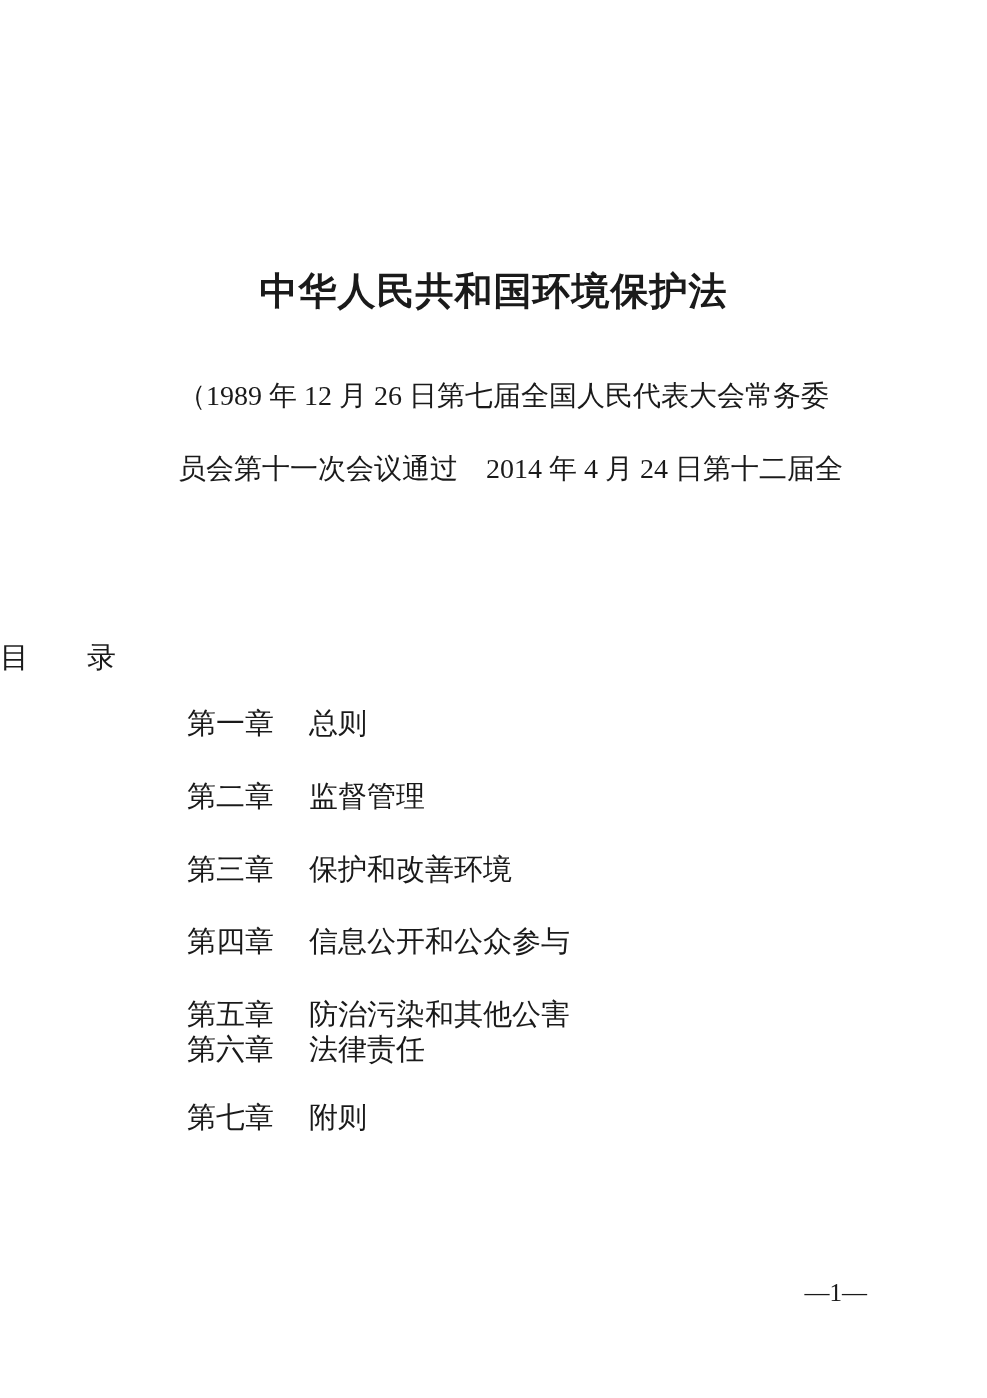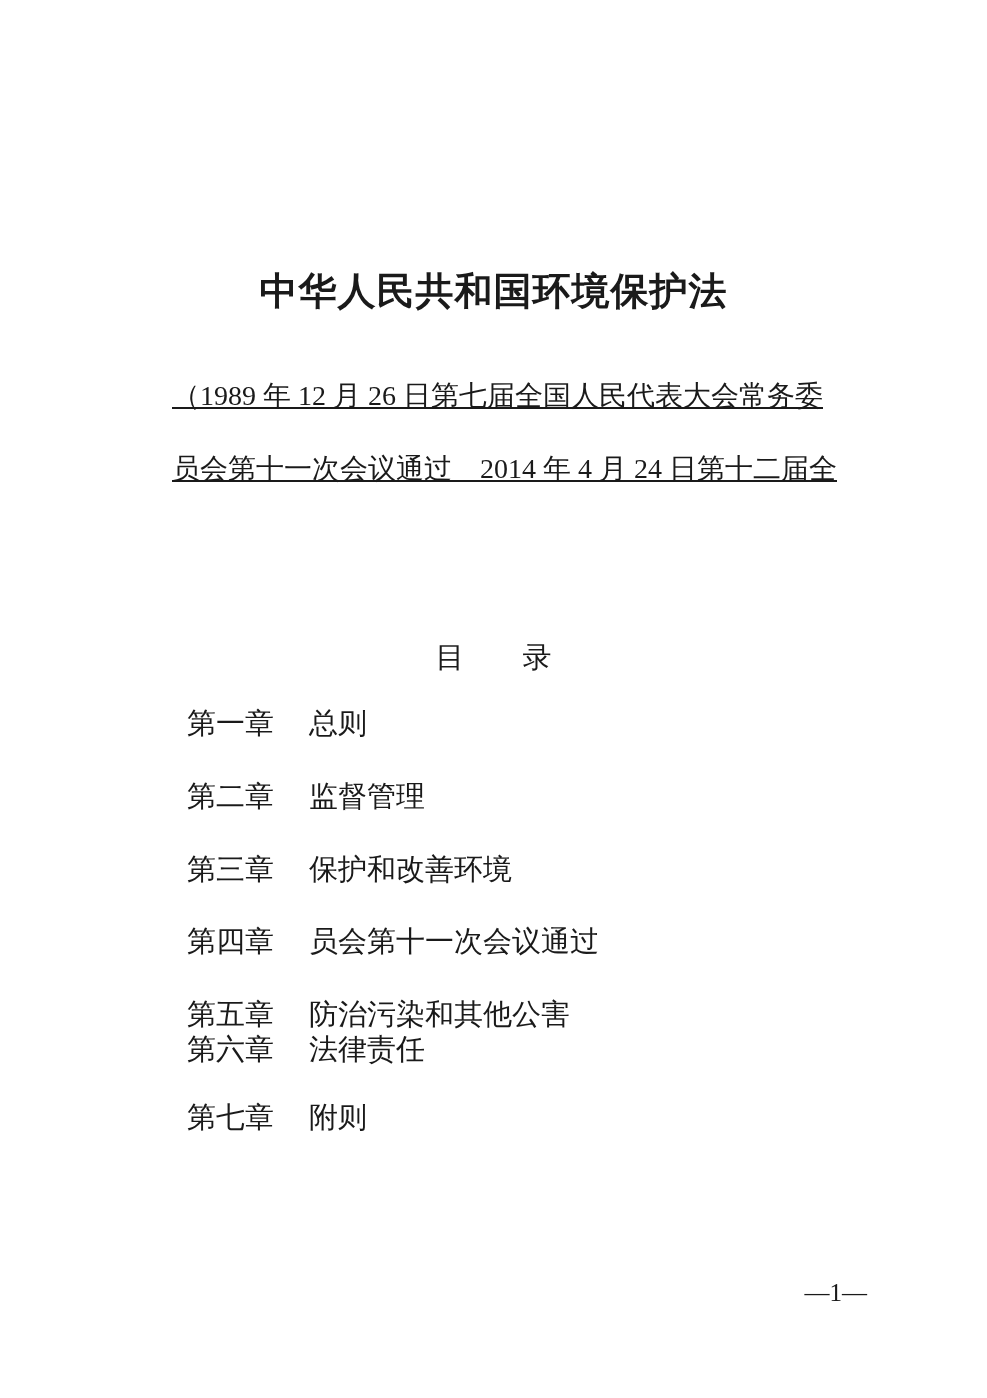--- a/index.html
+++ b/index.html
@@ -19,37 +19,36 @@
     width: 100%;
     text-align: center;
     font-size: 38px;
     font-weight: bold;
     letter-spacing: 1px;
     white-space: nowrap;
   }
   .preamble {
     position: absolute;
     top: 370px;
-    left: 172px;
+    left: 178px;
     font-family: "Liberation Serif", "DejaVu Serif", serif;
     font-size: 28px;
     color: #1a1a1a;
-    text-decoration: underline;
   }
   .preamble-line {
     height: 73px;
     line-height: 52px;
     white-space: nowrap;
   }
   .toc-heading {
     position: absolute;
     top: 638px;
     left: 0;
     width: 100%;
-    text-align: center;
+    text-align: left;
     font-size: 29px;
     font-weight: 500;
     white-space: nowrap;
   }
   .chapter-row {
     position: absolute;
     left: 187px;
     display: flex;
     gap: 35px;
     font-size: 29px;
@@ -113,21 +112,21 @@
   <div class="chapter-row" style="top:781px">
     <span>第二章</span>
     <span>监督管理</span>
   </div>
   <div class="chapter-row" style="top:854px">
     <span>第三章</span>
     <span>保护和改善环境</span>
   </div>
   <div class="chapter-row" style="top:926px">
     <span>第四章</span>
-    <span>员会第十一次会议通过</span>
+    <span>信息公开和公众参与</span>
   </div>
   <div class="chapter-row" style="top:999px">
     <span>第五章</span>
     <span>防治污染和其他公害</span>
   </div>
   <div class="chapter-row" style="top:1034px">
     <span>第六章</span>
     <span>法律责任</span>
   </div>
   <div class="chapter-row" style="top:1102px">

